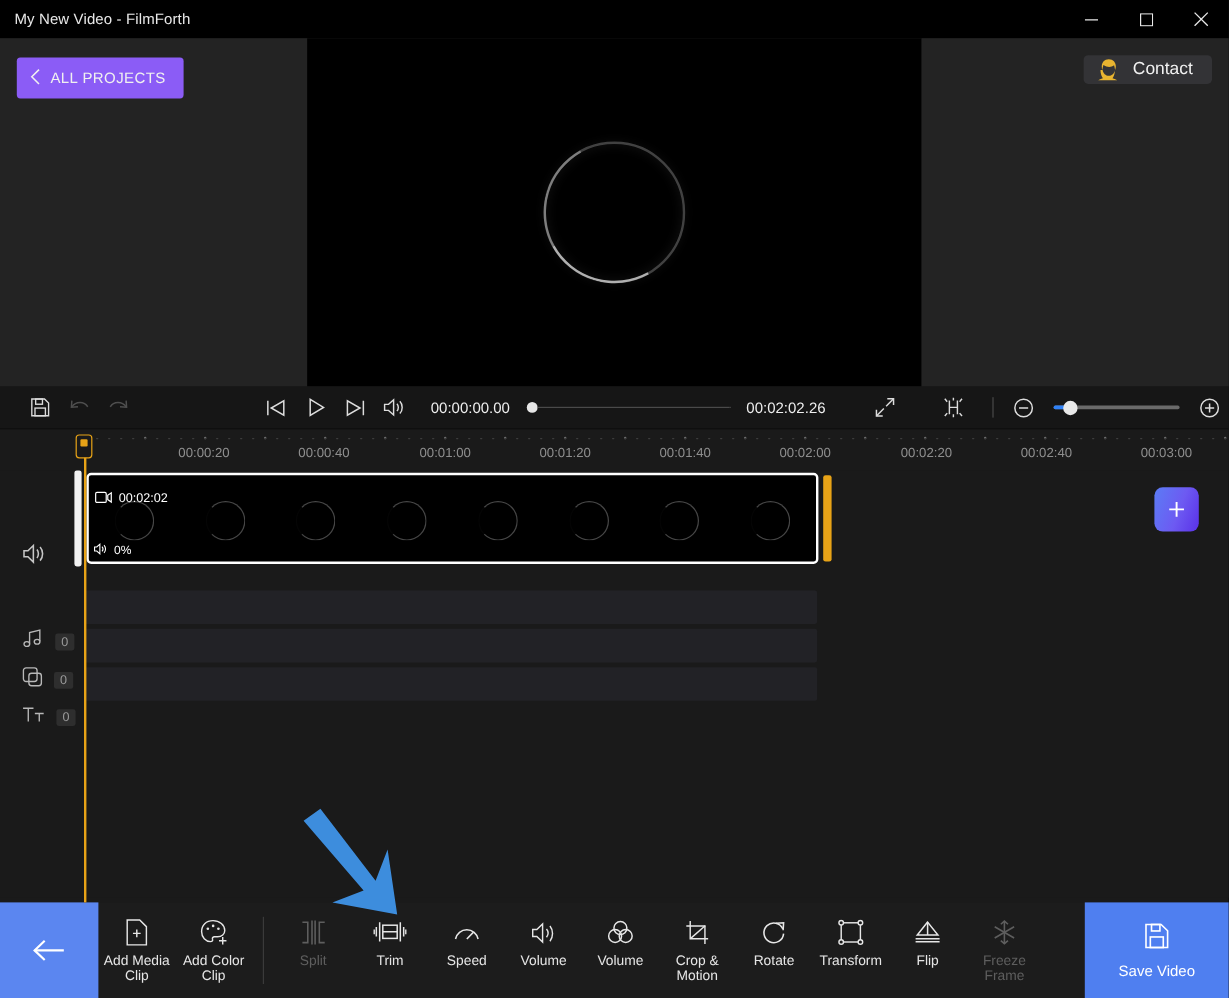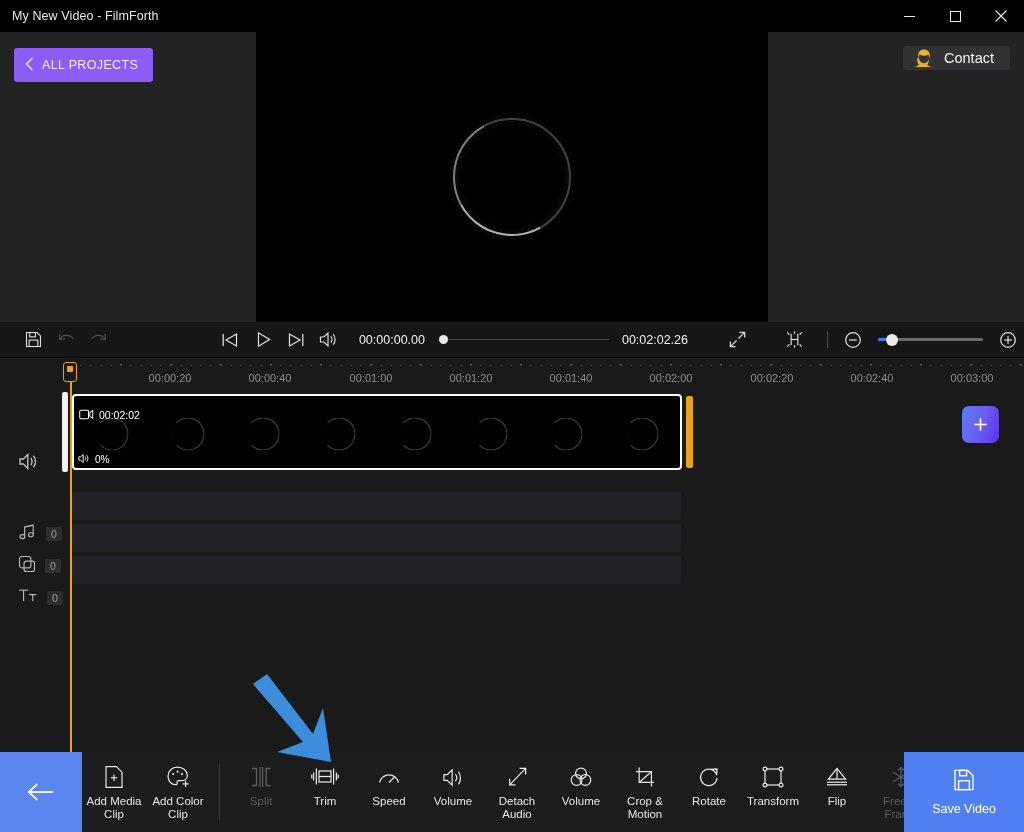--- a/index.html
+++ b/index.html
@@ -622,30 +622,20 @@
         <span class="ico">
           <svg width="23" height="21" viewBox="0 0 24 21" fill="none" stroke="currentColor" stroke-width="1.25">
             <polygon points="2,7.4 5.6,7.4 10.6,2.6 10.6,18.4 5.6,13.6 2,13.6"></polygon>
             <path d="M14,7c1.7,2.1 1.7,5 0,7.2"></path>
               <path d="M17,4.4c3,3.6 3,9.6 0,13.2"></path>
           </svg>
         </span>
         <span class="lbl">Volume</span>
       </div>
 
-      <div class="tool">
-        <span class="ico">
-          <svg width="23" height="22" viewBox="0 0 24 22" fill="none" stroke="currentColor" stroke-width="1.3">
-            <line x1="20.5" y1="2" x2="3.8" y2="19.2"></line>
-            <polyline points="20.5,8.4 20.5,2 14.2,2"></polyline>
-              <polyline points="3.8,12.8 3.8,19.2 10,19.2"></polyline>
-          </svg>
-        </span>
-        <span class="lbl">Detach Audio</span>
-      </div>
 
       <div class="tool">
         <span class="ico">
           <svg width="24" height="22" viewBox="0 0 24 22" fill="none" stroke="currentColor" stroke-width="1.25">
             <circle cx="12" cy="7.4" r="5.4"></circle>
               <circle cx="7.6" cy="14" r="5.4"></circle>
               <circle cx="16.4" cy="14" r="5.4"></circle>
           </svg>
         </span>
         <span class="lbl">Volume</span>

